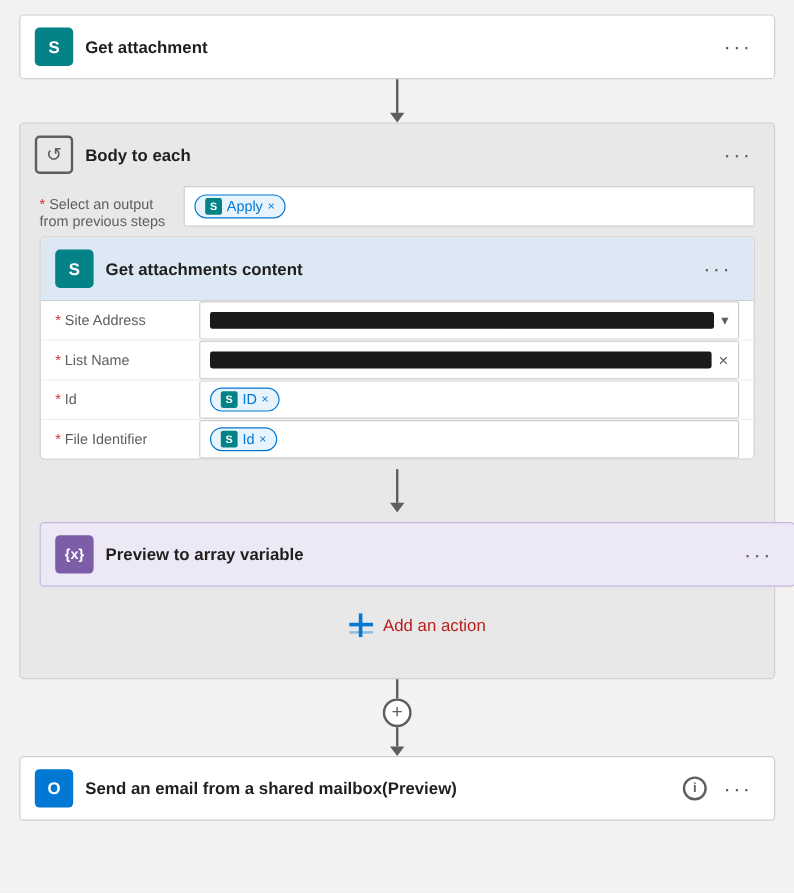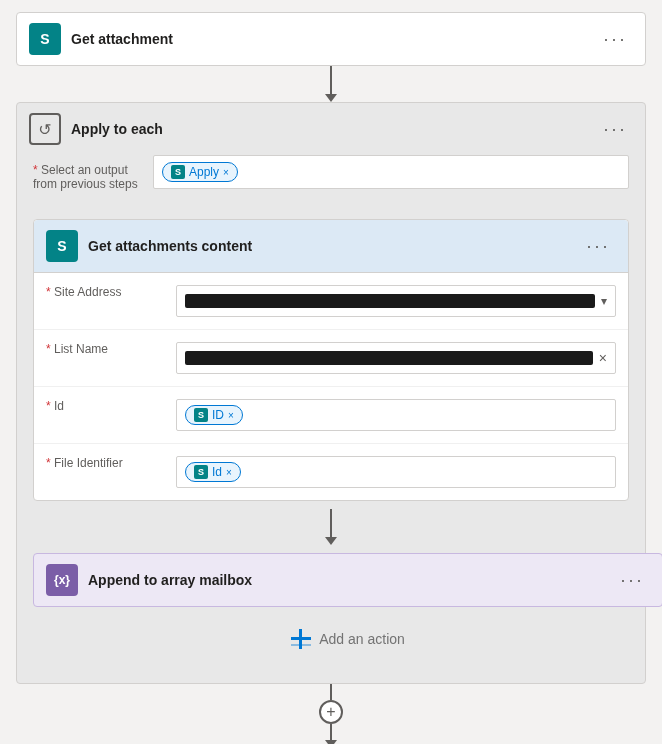--- a/index.html
+++ b/index.html
@@ -113,21 +113,21 @@
       color: #605e5c;
     }
 
     .apply-each-body {
       padding: 0 16px;
     }
 
     .field-row {
       display: flex;
       align-items: flex-start;
-      margin-bottom: 28px;
+      margin-bottom: 6px;
       gap: 10px;
     }
 
     .field-label {
       font-size: 12px;
       color: #605e5c;
       min-width: 110px;
       padding-top: 8px;
     }
 
@@ -185,23 +185,24 @@
       align-items: center;
       padding: 10px 12px;
       gap: 10px;
       background: #dce9f5;
       border-bottom: 1px solid #d2d0ce;
       border-radius: 4px 4px 0 0;
     }
 
     .inner-field-row {
       display: flex;
-      padding: 12px 12px;
+      align-items: center;
+      padding: 0 12px;
       border-bottom: 1px solid #f0f0f0;
-      gap: 20px;
+      gap: 10px;
     }
 
     .inner-field-label {
       font-size: 12px;
       color: #605e5c;
       min-width: 110px;
     }
 
     .inner-field-input {
       flex: 1;
@@ -248,21 +249,21 @@
       gap: 10px;
     }
 
     
     .add-action-btn {
       display: flex;
       align-items: center;
       gap: 8px;
       padding: 10px 20px;
       cursor: pointer;
-      color: #737373;
+      color: #b91c1c;
       font-size: 14px;
       background: transparent;
       border: none;
     }
 
     .add-action-icon {
       width: 20px;
       height: 20px;
       display: flex;
       align-items: center;
@@ -357,21 +358,21 @@
   <div class="arrow-connector">
     <div class="arrow-line"></div>
     <div class="arrow-head"></div>
   </div>
 
   <div class="apply-each-container">
     <div class="apply-each-header">
       <div class="loop-icon">
         <span class="loop-symbol">↺</span>
       </div>
-      <span class="card-title">Apply to each</span>
+      <span class="card-title">Body to each</span>
       <span class="card-more">···</span>
     </div>
 
     <div class="apply-each-body">
 
       <div class="field-row">
         <div class="field-label">
           <span style="color:#d13438">*</span> Select an output<br>from previous steps
         </div>
         <div class="field-input">
@@ -440,21 +441,21 @@
       <div class="arrow-connector" style="margin: 8px 0;">
         <div class="arrow-line"></div>
         <div class="arrow-head"></div>
       </div>
 
       <div class="append-card">
         <div class="append-header">
           <div class="card-icon icon-variable">
             <span class="variable-icon">{x}</span>
           </div>
-          <span class="card-title">Append to array mailbox</span>
+          <span class="card-title">Preview to array variable</span>
           <span class="card-more">···</span>
         </div>
       </div>
 
       <div class="add-action-section">
         <button class="add-action-btn">
           <div class="add-action-icon">
             <svg width="20" height="20" viewBox="0 0 20 20" fill="none">
               <rect x="0" y="8" width="20" height="3" fill="#0078d4"></rect>
               <rect x="8" y="0" width="3" height="20" fill="#0078d4"></rect>
@@ -473,20 +474,21 @@
     <div class="plus-circle">+</div>
     <div class="arrow-line" style="height:16px;background:#605e5c"></div>
     <div class="arrow-head"></div>
   </div>
 
   <div class="card">
     <div class="card-header">
       <div class="card-icon icon-outlook">
         <span class="outlook-icon">O</span>
       </div>
+      <span class="card-title">Send an email from a shared mailbox(Preview)</span>
       <div style="display:flex;align-items:center;gap:8px;">
         <div class="info-icon">i</div>
         <span class="card-more">···</span>
       </div>
     </div>
   </div>
 
 </div>
 
 </body></html>

